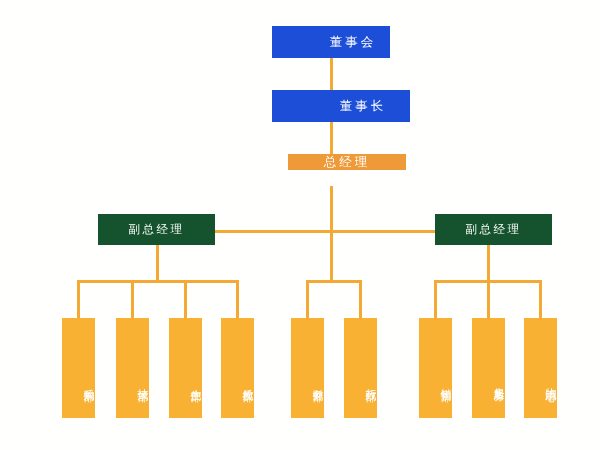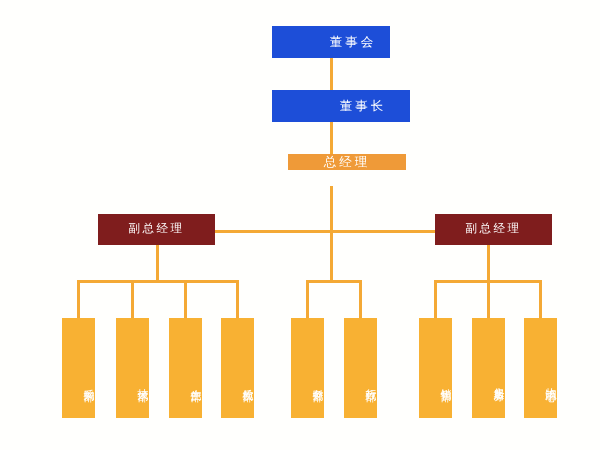--- a/index.html
+++ b/index.html
@@ -34,24 +34,23 @@
     font-size: 12.5px;
     letter-spacing: 3px;
     padding-left: 44px;
   }
   .node.level-mid {
     background: #EF9A38;
     font-size: 12.5px;
     letter-spacing: 3px;
   }
   .node.level-vp {
-    background: #7f1d1d;
+    background: #14532d;
     font-size: 11.5px;
     letter-spacing: 2.5px;
-    font-family: Liberation Mono, monospace;
   }
   .node.level-dept {
     background: #F8B133;
     font-size: 11px;
     letter-spacing: 1px;
     writing-mode: vertical-rl;
     text-orientation: upright;
     padding-top: 26px;
     align-items: flex-start;
     justify-content: center;

